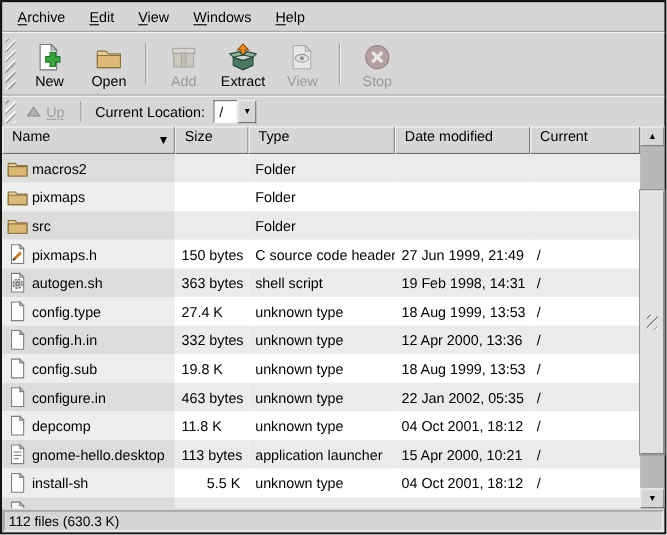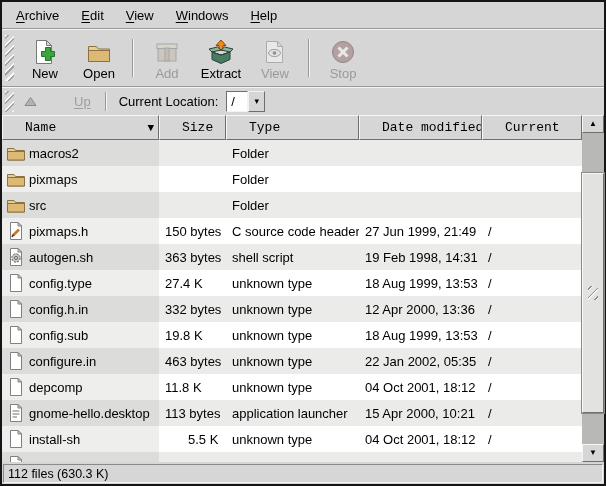--- a/index.html
+++ b/index.html
@@ -22,34 +22,34 @@
           justify-content:flex-end; gap:1px; padding-bottom:2px; }
   .tbtn .ticon { height:28px; display:flex; align-items:flex-end; }
   .tbtn.disabled .ticon svg { filter:grayscale(60%) opacity(0.45); }
   .tbtn.disabled .tlabel { color:#9a9a98; }
   .tsep { width:2px; height:38px; margin:0 6px; border-left:1px solid #9a9a98; border-right:1px solid #f4f4f2; }
 
   
   .locbar { height:27px; display:flex; align-items:center; padding:1px 4px 1px 2px; }
   .locbar .grip { margin:2px 4px 2px 1px; }
   .upbtn { display:flex; align-items:center; gap:5px; padding:2px 8px 2px 6px; color:#9e9e9c; }
-  .upbtn u { text-decoration-color:#9e9e9c;margin-left:32px; }
+  .upbtn u { text-decoration-color:#9e9e9c; }
   .loclabel { margin:0 8px 0 6px; }
   .combo { display:flex; align-items:stretch; height:21px; }
   .combo-entry { width:22px; background:#fff; border:1px solid; border-color:#6e6e6c #f2f2f0 #f2f2f0 #6e6e6c;
                  display:flex; align-items:center; padding-left:4px; }
   .combo-btn { width:17px; background:#d6d6d6; border:1px solid; border-color:#f2f2f0 #6e6e6c #6e6e6c #f2f2f0;
                display:flex; align-items:center; justify-content:center; font-size:9px; line-height:1; }
 
   
   .table-area { display:flex; flex:1; min-height:0; }
   .table-left { width:580px; display:flex; flex-direction:column; }
   .hdr-row { height:25px; display:flex; }
   .hdr-cell { position:relative; background:#d6d6d6; border:1px solid; border-color:#f6f6f4 #6e6e6c #6e6e6c #f6f6f4;
-              display:flex; align-items:center; padding-left:22px; overflow:hidden; white-space:nowrap;font-family:Liberation Mono, monospace; }
+              display:flex; align-items:flex-start; padding-left:8px; overflow:hidden; white-space:nowrap; }
   .sort-arrow { position:absolute; right:4px; top:50%; transform:translateY(-54%); font-size:11px; }
   .rows-viewport { height:322px; overflow:hidden; background:#fff; }
   .row { height:26px; display:flex; }
   .cell { overflow:hidden; white-space:nowrap; display:flex; align-items:center; }
   .cell.c-name { padding-left:4px; gap:3px; }
   .cell.c-other { padding-left:6px; }
   .row.odd  .c-name  { background:#dcdcda; }
   .row.odd  .c-other { background:#ebebe9; }
   .row.even .c-name  { background:#eeeeec; }
   .row.even .c-other { background:#ffffff; }

